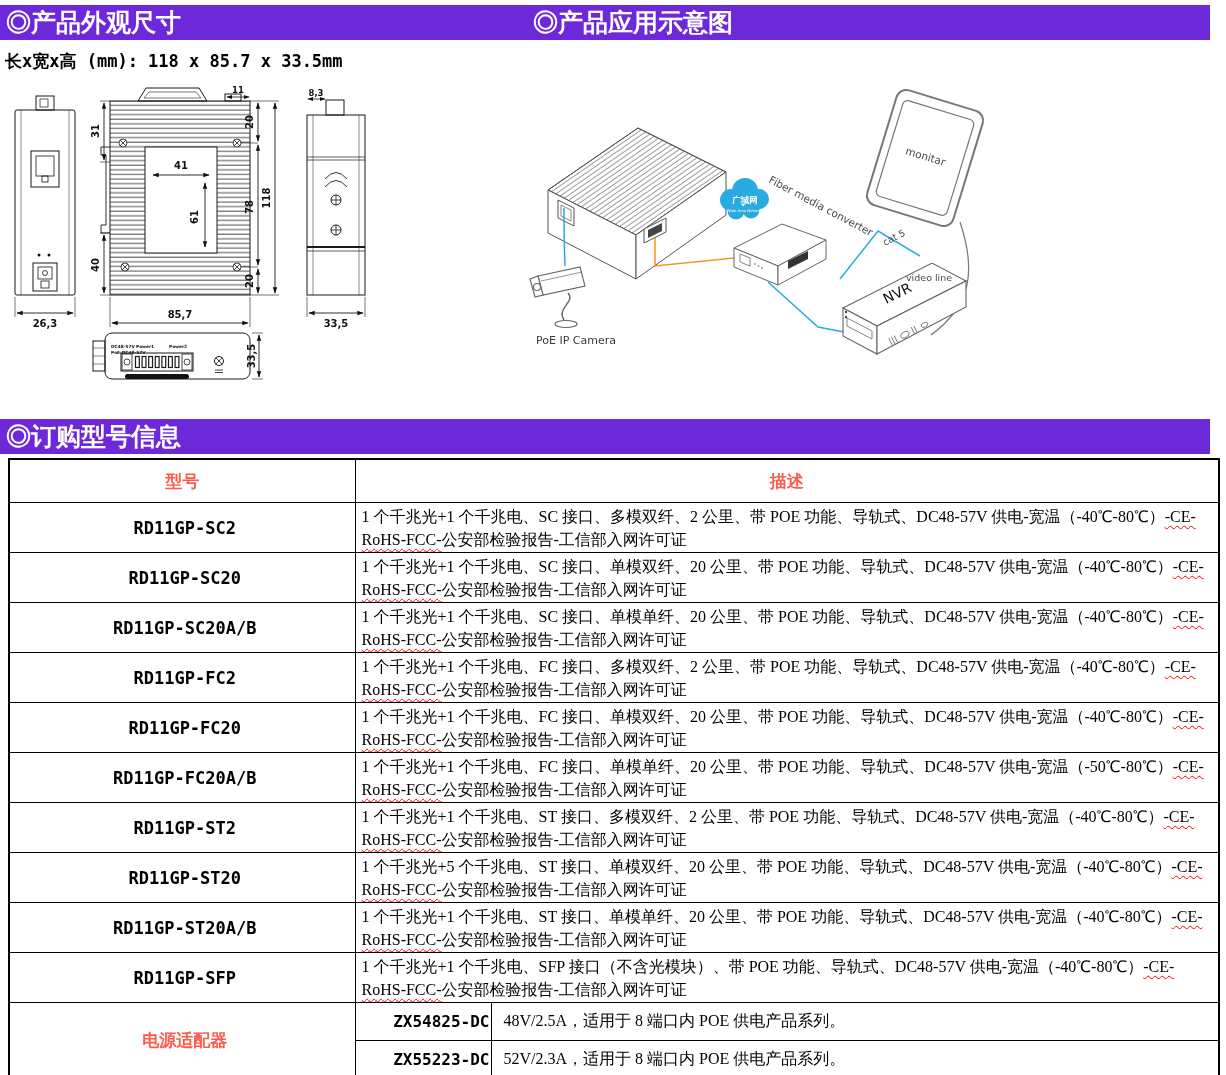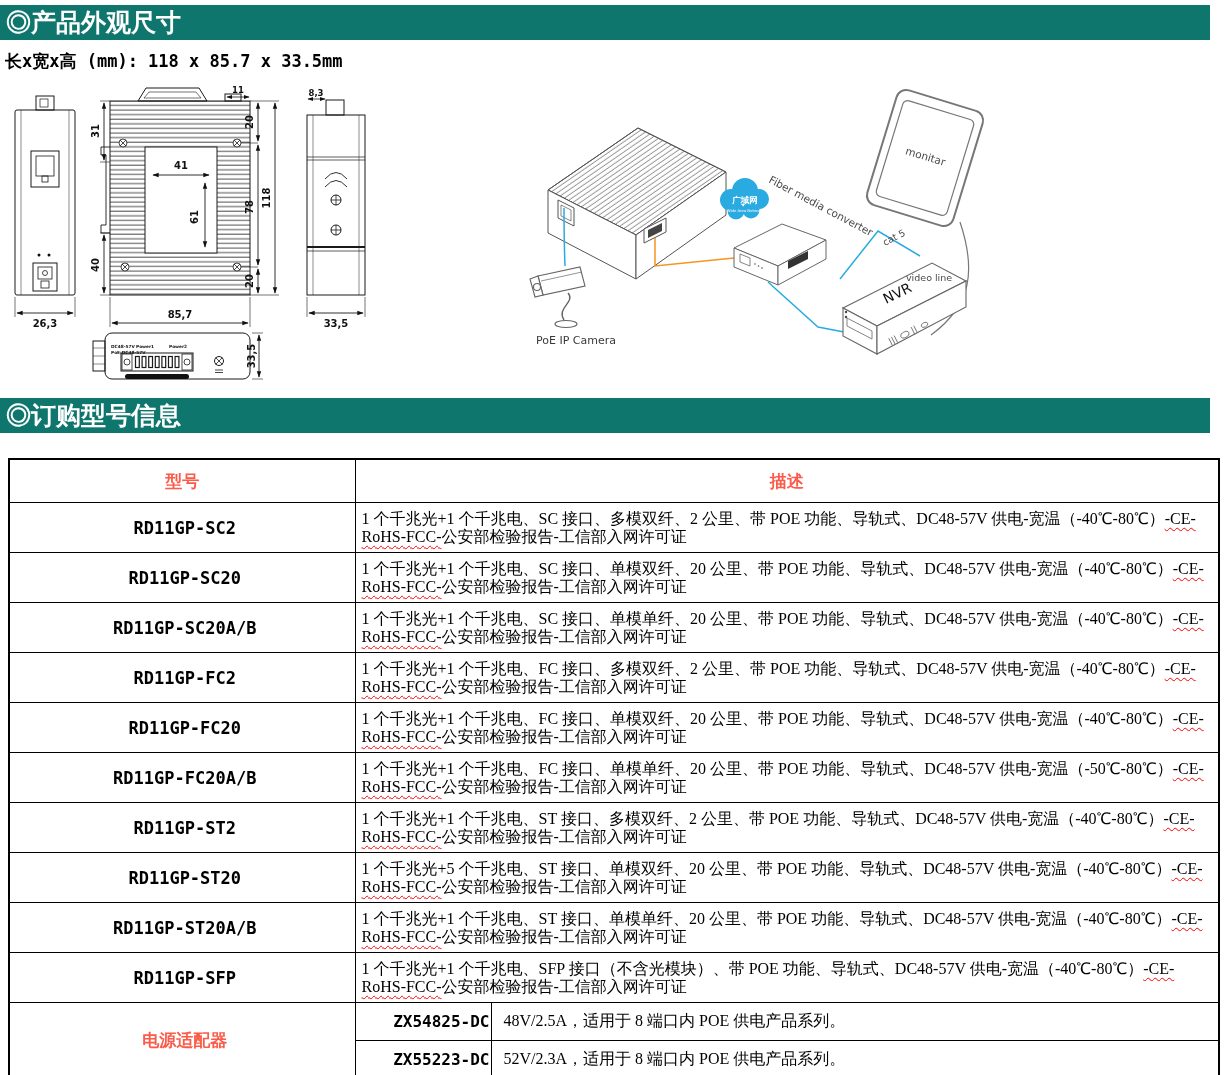--- a/index.html
+++ b/index.html
@@ -1,24 +1,24 @@
 <!DOCTYPE html>
 <html><head>
 <meta charset="utf-8">
 <style>
   html,body{margin:0;padding:0;}
   body{width:1226px;height:1075px;position:relative;background:#fff;overflow:hidden;
        font-family:"Liberation Sans",sans-serif;}
-  .greenbar{position:absolute;left:0;width:1210px;height:35px;background:#0f766e;color:#fff;
+  .greenbar{position:absolute;left:0;width:1210px;height:35px;background:#6d28d9;color:#fff;
             display:flex;align-items:center;font-weight:bold;font-size:25px;
             font-family:"Liberation Sans",sans-serif;}
   .greenbar .t1{margin-left:6px;}
   .greenbar .t2{position:absolute;left:533px;}
   #bar-top{top:5px;}
-  #bar-order{top:398px;}
+  #bar-order{top:419px;}
   #dim-line{position:absolute;left:5px;top:50px;font-weight:bold;font-size:17px;color:#000;
             font-family:"DejaVu Sans Mono","Liberation Mono",monospace;text-align:center;}
   #drawings{position:absolute;left:5px;top:85px;}
   #appdiagram{position:absolute;left:488px;top:80px;}
   svg text{font-family:"DejaVu Sans","Liberation Sans",sans-serif;fill:#111;}
   .dimtxt{font-size:10px;font-weight:bold;}
   .dimtxt-s{font-size:8.5px;font-weight:bold;}
   .tinytxt{font-size:4.3px;font-weight:bold;}
   .lbl{font-size:11px;fill:#3a3a3a;}
   .lbl10{font-size:10.5px;fill:#4a4a4a;}
@@ -27,36 +27,37 @@
   .cloudsub{font-size:3.8px;fill:#fff;}
 
   #order-table{position:absolute;left:8px;top:458px;width:1210px;border-collapse:collapse;
                table-layout:fixed;border:2px solid #000;}
   #order-table td,#order-table th{border:1px solid #000;overflow:hidden;}
   #order-table th{height:40px;font-size:17px;font-weight:bold;color:#FA5B4A;
                   font-family:"Liberation Serif",serif;text-align:center;}
   td.model{text-align:center;vertical-align:middle;font-weight:bold;font-size:17px;
            font-family:"DejaVu Sans Mono","Liberation Mono",monospace;padding-left:6px;}
   td.model.red{color:#FA5B4A;font-size:17px;font-family:"Liberation Serif",serif;}
-  td.desc{font-size:16px;line-height:18px;padding:1px 6px;vertical-align:middle;
+  td.desc{font-size:16px;line-height:23px;padding:1px 6px;vertical-align:middle;
           font-family:"Liberation Serif",serif;}
   td.zx{text-align:right;vertical-align:middle;font-weight:bold;font-size:16px;
         font-family:"DejaVu Sans Mono","Liberation Mono",monospace;}
   td.adesc{font-size:16px;padding:7px 12px;vertical-align:middle;
            font-family:"Liberation Serif",serif;}
   tr.row-m{height:50px;}
   tr.row-a{height:38px;}
   .wavy{text-decoration:underline;text-decoration-style:wavy;text-decoration-color:#f00;
         text-decoration-thickness:1px;text-underline-offset:3px;}
 </style>
 </head>
 <body>
 
 <div class="greenbar" id="bar-top">
   <span class="t1">◎产品外观尺寸</span>
+  <span class="t2">◎产品应用示意图</span>
 </div>
 
 <div id="dim-line">长x宽x高 (mm): 118 x 85.7 x 33.5mm</div>
 
 <svg id="drawings" width="478" height="312" viewBox="0 0 478 312">
   <defs>
     <marker id="arr" viewBox="0 0 10 10" refX="9" refY="5" markerWidth="7" markerHeight="7" orient="auto-start-reverse">
       <path d="M0,1.5 L10,5 L0,8.5 z" fill="#111"></path>
     </marker>
     <pattern id="hfins" width="6" height="4.6" patternUnits="userSpaceOnUse">

